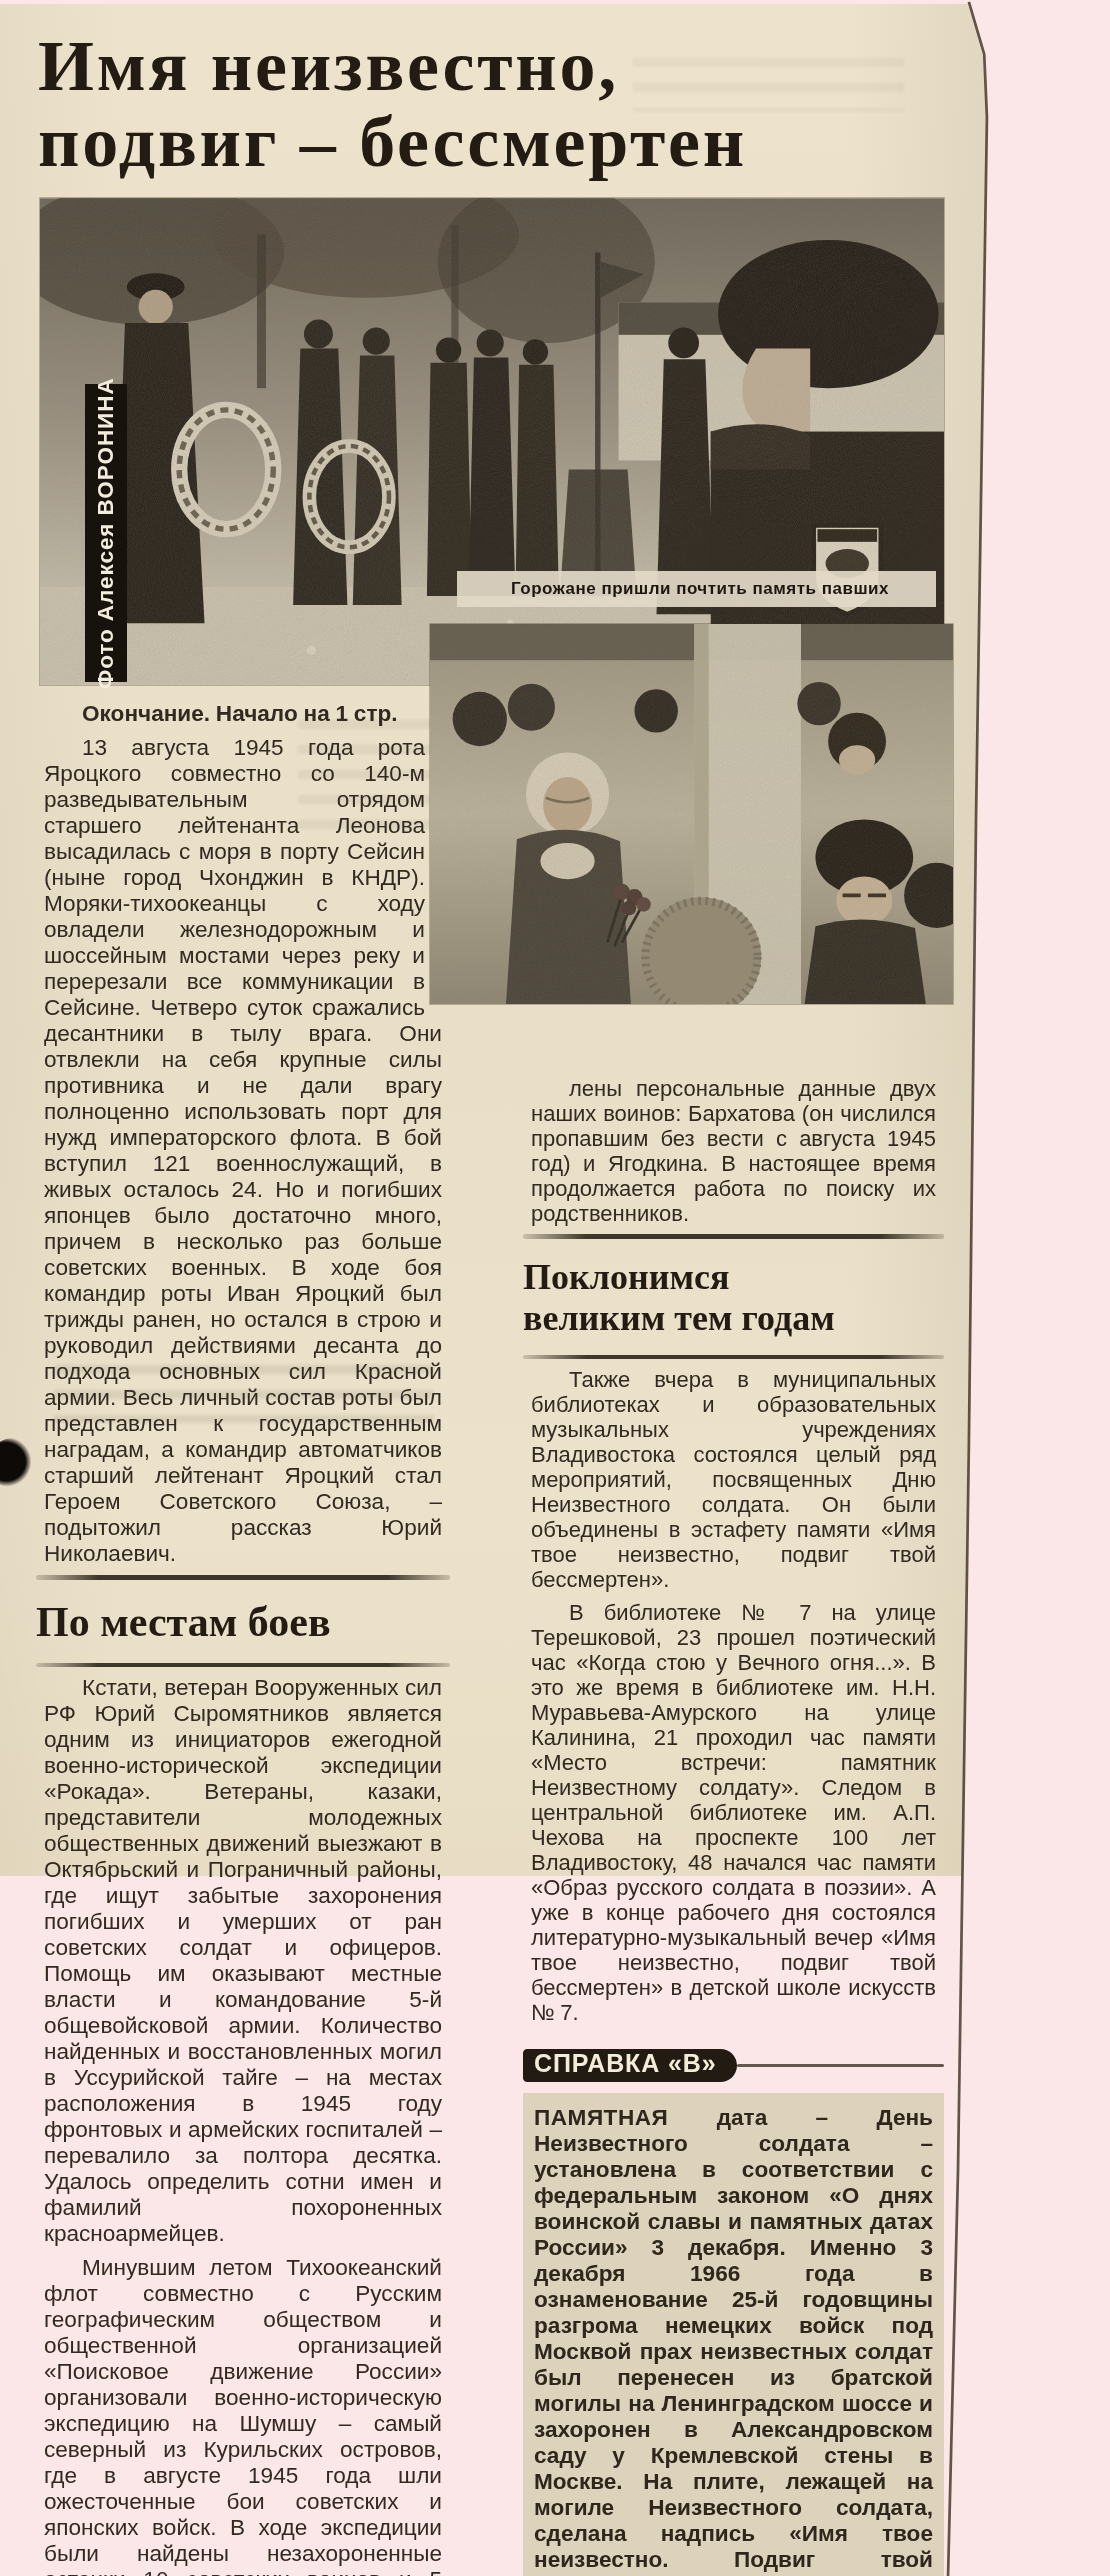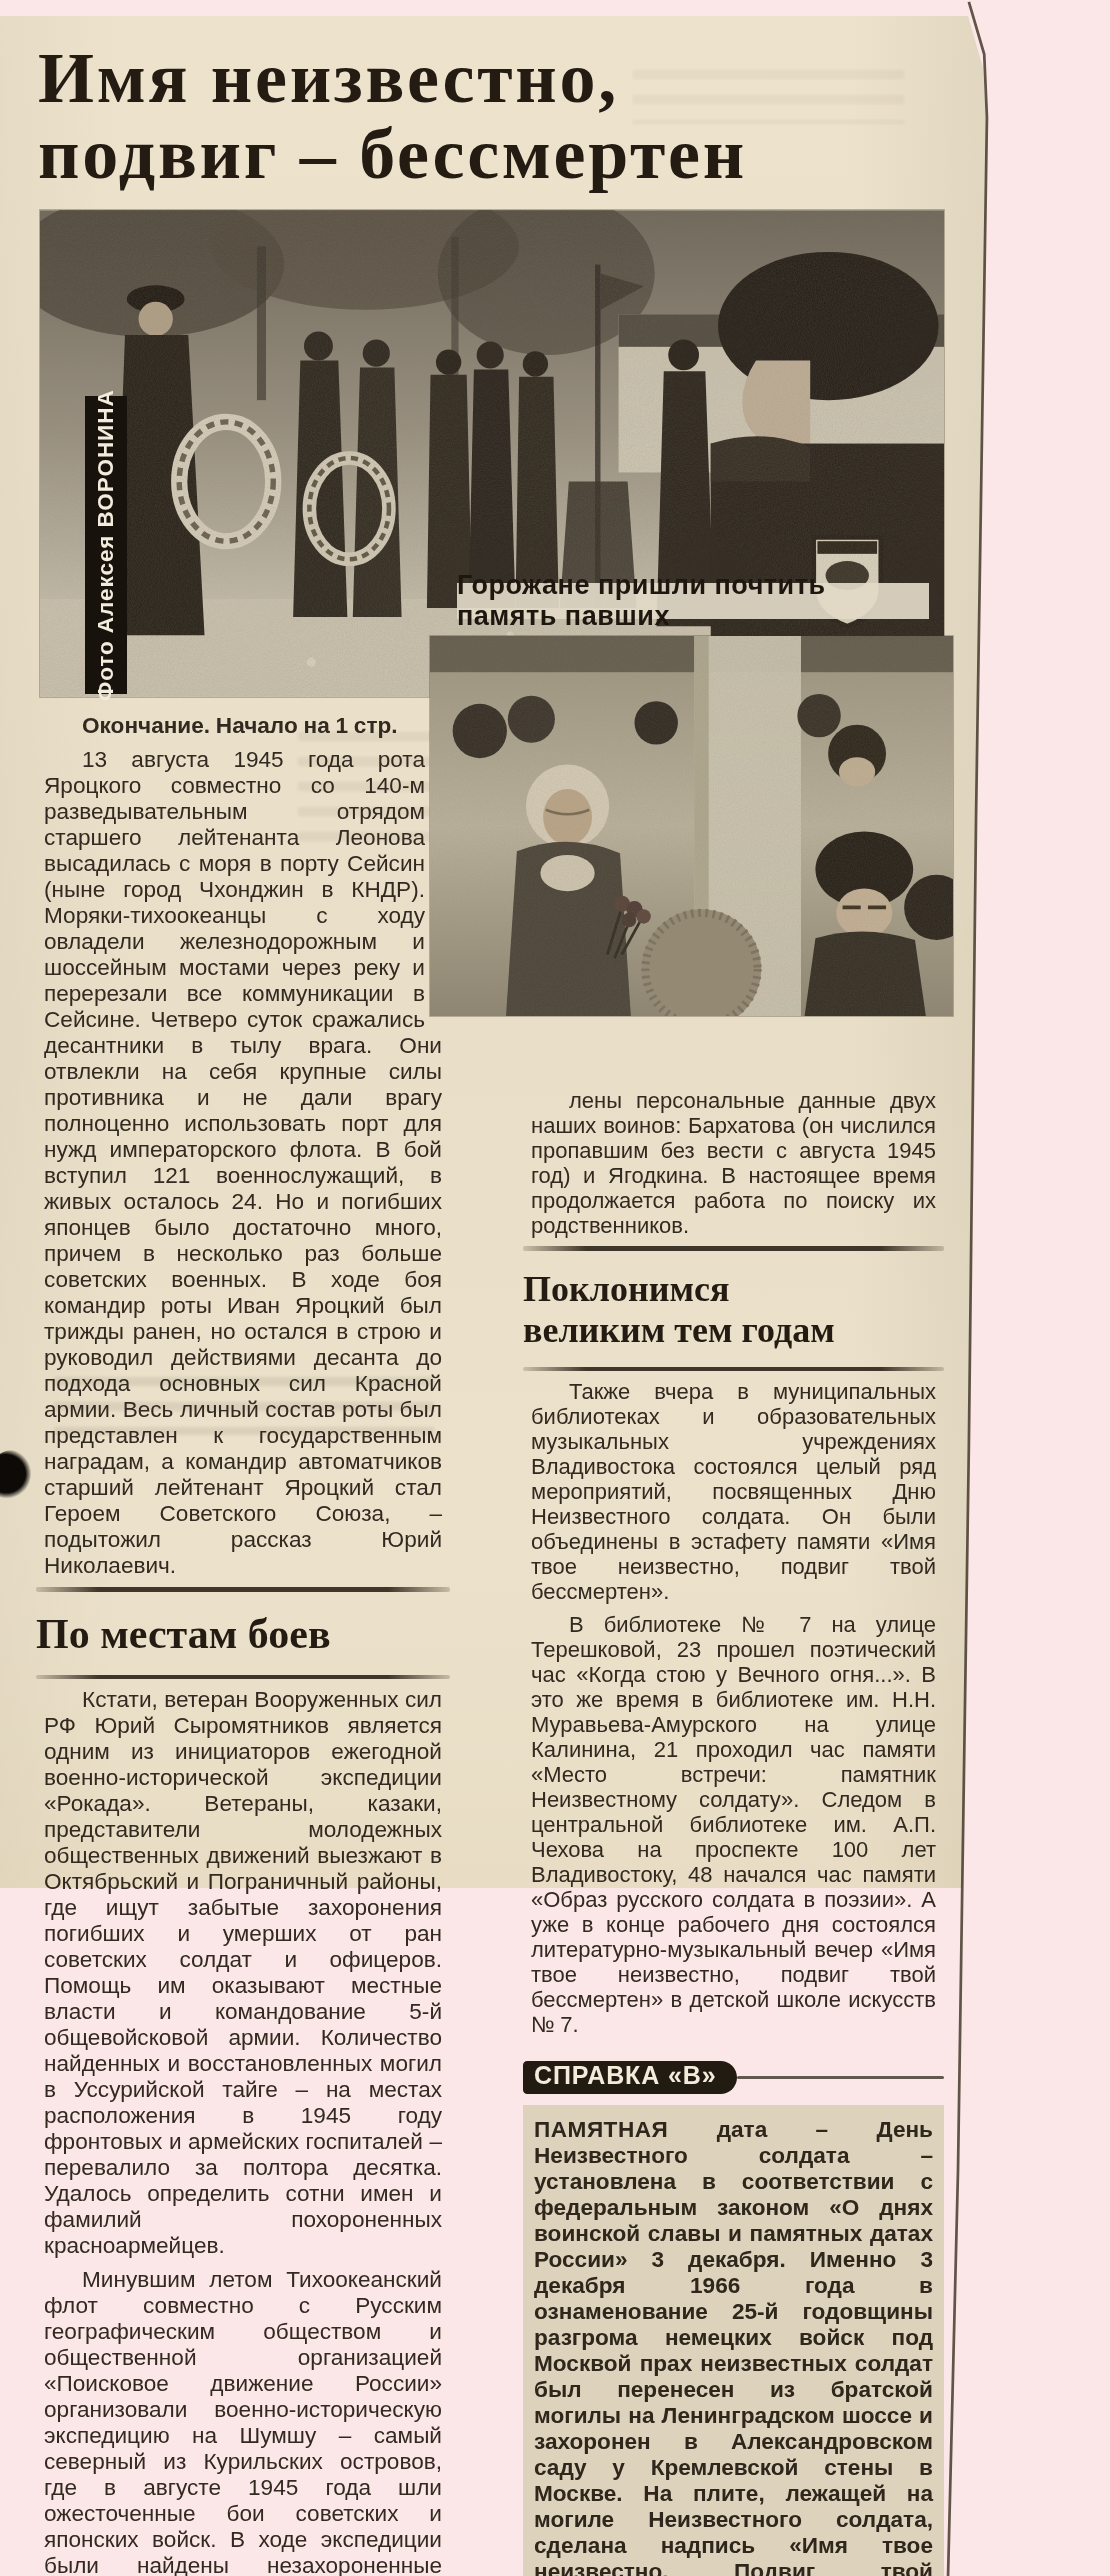--- a/index.html
+++ b/index.html
@@ -3,21 +3,21 @@
 <meta charset="utf-8">
 <style>
   html,body{margin:0;padding:0;}
   body{
     width:1111px;height:2576px;position:relative;overflow:hidden;
     background:#fbe7e7;
     font-family:"Liberation Sans",sans-serif;
     -webkit-font-smoothing:antialiased;
   }
   .paper{
-    position:absolute;left:0;top:16px;width:988px;height:1872px;
+    position:absolute;left:0;top:4px;width:988px;height:1872px;
     background:
       linear-gradient(90deg, rgba(120,100,70,.06), rgba(0,0,0,0) 12%, rgba(0,0,0,0) 86%, rgba(120,100,70,.10)),
       linear-gradient(180deg,#ede3cd 0%,#ebe1cb 30%,#e9dfc8 55%,#ece2cc 80%,#e8ddc4 100%);
     clip-path:polygon(0 0,968px 0,983px 52px,987px 118px,976px 814px,969px 1447px,958px 2171px,948px 2576px,0 2576px);
   }
   .edge-svg{position:absolute;left:0;top:0;z-index:6;pointer-events:none;}
   .headline{
     position:absolute;left:38px;top:23.5px;width:914px;z-index:3;
     font-family:"Liberation Serif",serif;font-weight:700;
     font-size:72px;line-height:76px;letter-spacing:2.7px;color:#241c13;
@@ -29,21 +29,21 @@
     position:absolute;left:85px;top:380px;width:42px;height:298px;z-index:4;
     background:#18120c;color:#f2ecdd;
     writing-mode:vertical-rl;transform:rotate(180deg);
     display:flex;align-items:center;justify-content:center;
     font-size:22.6px;font-weight:700;letter-spacing:0.9px;white-space:nowrap;
   }
   .caption{
     position:absolute;left:457px;top:567px;width:472px;height:36px;z-index:4;
     background:rgba(226,217,199,.92);
     display:flex;align-items:center;justify-content:center;
-    font-size:27px;font-weight:700;color:#1d1710;letter-spacing:0.5px;
+    font-size:17px;font-weight:700;color:#1d1710;letter-spacing:0.5px;padding-left:7px;
   }
   .col{position:absolute;color:#322920;text-align:justify;z-index:2;}
   #col-left{left:36px;top:689px;width:414px;font-size:22.6px;line-height:26px;}
   #col-right{left:523px;top:1064px;width:421px;font-size:22px;line-height:25px;}
   .col p{margin:8px;text-indent:38px;word-spacing:-0.5px;}
   .lead-line{font-weight:700;text-indent:38px;margin:0 0 1.8px 0;}
   .wrap-spacer{float:right;width:25px;height:317px;}
   .subhead{
     font-family:"Liberation Serif",serif;font-weight:700;color:#241c12;
     text-align:left;text-indent:0;margin:9px 0;

